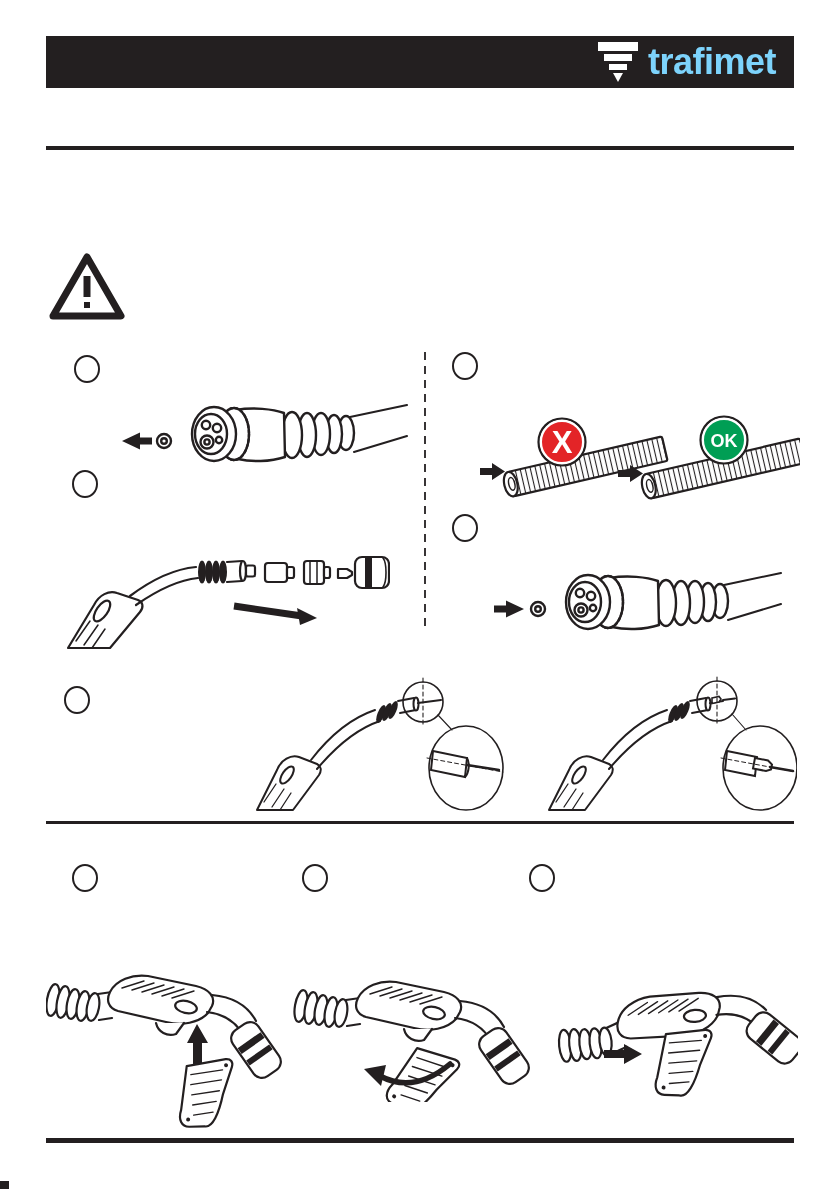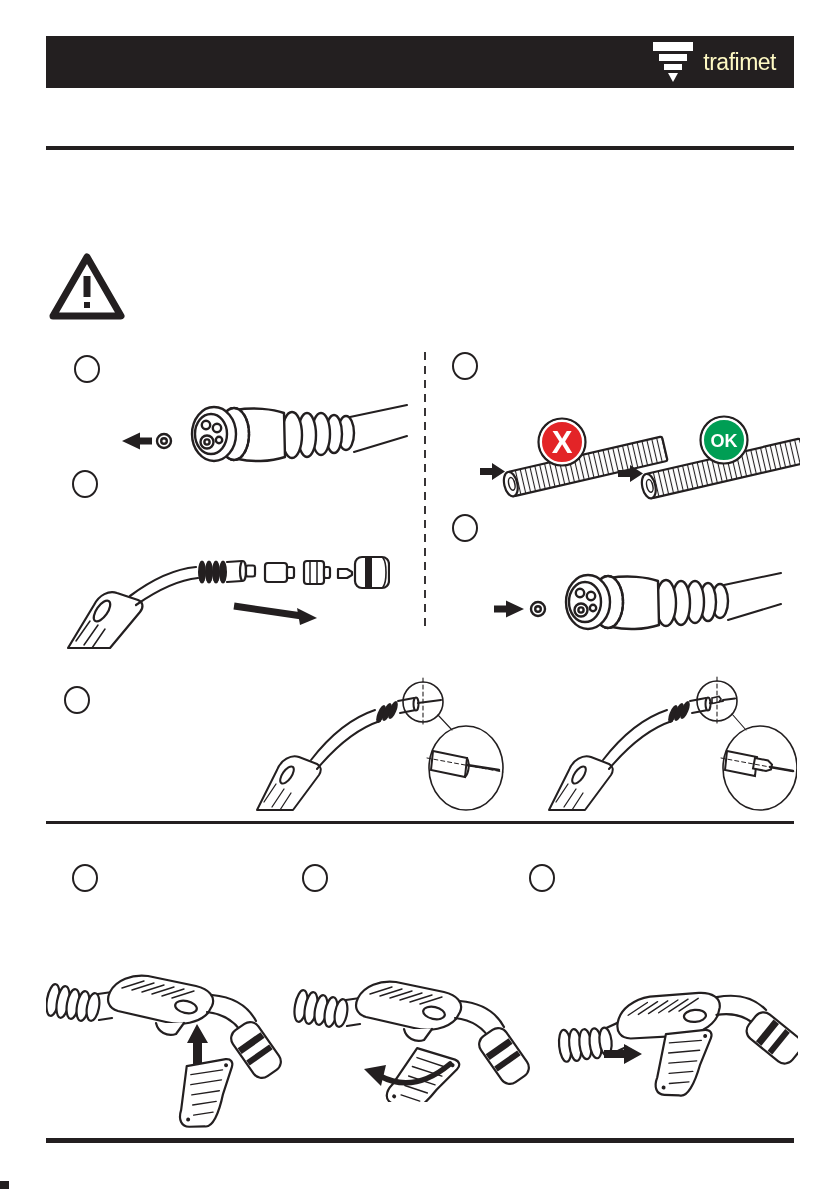--- a/index.html
+++ b/index.html
@@ -1,21 +1,21 @@
 <!DOCTYPE html>
 <html><head>
 <meta charset="utf-8">
 <style>
   html,body{margin:0;padding:0;background:#fff;}
   .page{position:relative;width:840px;height:1192px;background:#fff;overflow:hidden;
         font-family:"Liberation Sans",sans-serif;}
   .header{position:absolute;left:46px;top:36px;width:748px;height:52px;background:#231f20;
           display:flex;align-items:center;justify-content:flex-end;padding-right:18px;box-sizing:border-box;}
   .logo{display:flex;align-items:center;gap:9px;}
-  .logo-text{color:#fef9c3;font-size:23px;font-weight:400;letter-spacing:-0.5px;line-height:1;}
+  .logo-text{color:#7dd3fc;font-size:36px;font-weight:700;letter-spacing:-0.5px;line-height:1;}
   .rule{position:absolute;left:46px;width:748px;background:#231f20;}
   .rule-1{top:146px;height:4px;}
   .rule-2{top:821px;height:3px;}
   .rule-3{top:1138px;height:5px;}
   .step-circle{position:absolute;width:26px;height:28px;border:2.6px solid #231f20;border-radius:50%;
                box-sizing:border-box;display:flex;align-items:center;justify-content:center;
                font-size:13px;color:#231f20;}
   .illu{position:absolute;}
   .vdash{position:absolute;left:423px;top:352px;}
   .corner-mark{position:absolute;left:0;top:1181px;width:9px;height:8px;background:#231f20;}

